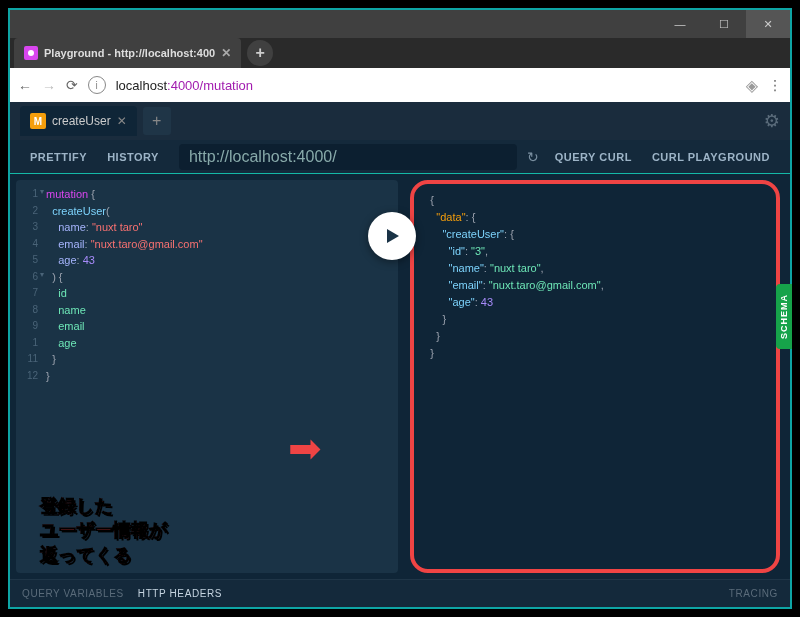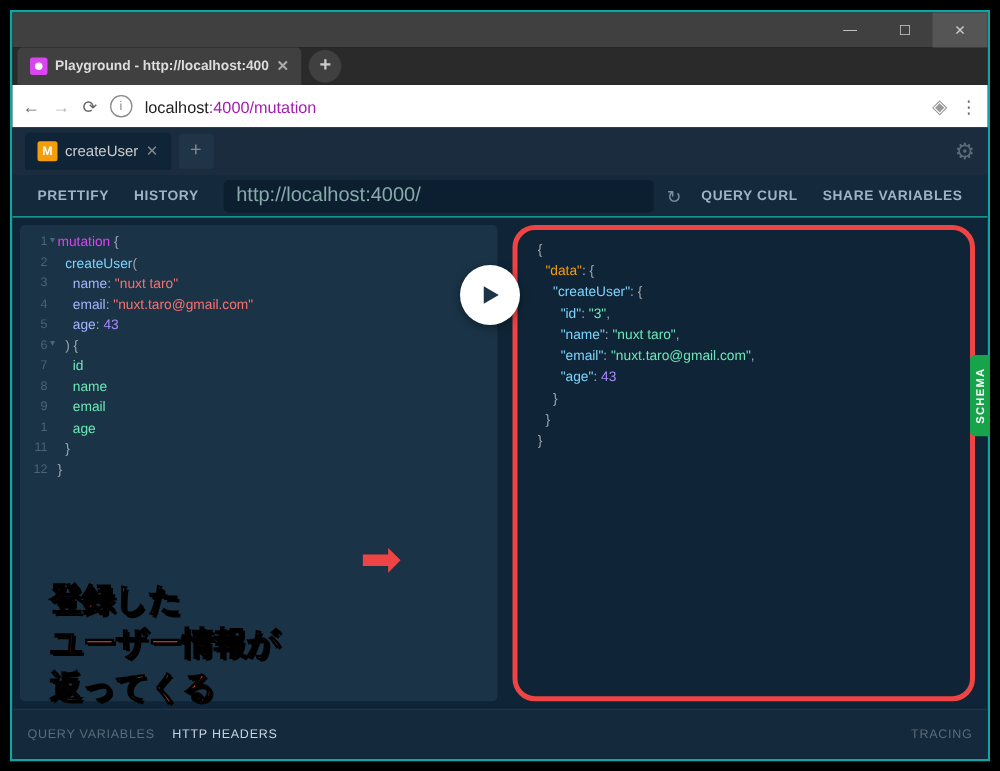--- a/index.html
+++ b/index.html
@@ -49,25 +49,25 @@
 .play { position:absolute; top:38px; left:49%; transform:translateX(-50%); width:48px; height:48px; background:#fff; border-radius:50%; display:flex; align-items:center; justify-content:center; z-index:5; box-shadow:0 2px 8px rgba(0,0,0,0.4); }
 .play svg { fill:#1a3346; }
 .result { flex:1; margin:6px 10px 6px 6px; padding:8px 16px; font-family:"SF Mono",Monaco,Consolas,monospace; font-size:11px; line-height:1.55; border:4px solid #ef4444; border-radius:18px; }
 .result .code { white-space:pre; }
 .rkey { color:#7dd3fc; }
 .rkeyd { color:#f59e0b; }
 .rstr { color:#6ee7b7; }
 .rnum { color:#a78bfa; }
 .rbrace { color:#9ca3af; }
 .schema { position:absolute; right:-2px; top:110px; background:#16a34a; color:#fff; font-size:9px; font-weight:700; padding:10px 3px; writing-mode:vertical-rl; transform:rotate(180deg); border-radius:0 4px 4px 0; letter-spacing:1px; }
-.footer { height:40px; background:#14293b; border-top:1px solid #1f3547; display:flex; align-items:center; padding:12px 12px; font-size:10px; color:#5a6b7a; letter-spacing:0.6px; }
+.footer { height:28px; background:#14293b; border-top:1px solid #1f3547; display:flex; align-items:center; padding:12px 12px; font-size:10px; color:#5a6b7a; letter-spacing:0.6px; }
 .footer .f-tabs { display:flex; gap:14px; }
 .footer .active { color:#c5d4e0; }
 .tracing { margin-left:auto; }
-.anno { position:absolute; left:30px; bottom:40px; font-size:26px; font-weight:800; line-height:1.35; color:#ef4444; -webkit-text-stroke:1px #000; text-shadow:2px 2px 0 #000; pointer-events:none;margin-top:28px; }
+.anno { position:absolute; left:30px; bottom:40px; font-size:18px; font-weight:800; line-height:1.35; color:#ef4444; -webkit-text-stroke:1px #000; text-shadow:2px 2px 0 #000; pointer-events:none;margin-top:28px; }
 .arrow { position:absolute; left:278px; bottom:136px; color:#ef4444; font-size:40px; pointer-events:none; }
 .fold { color:#4a6478; font-size:8px; margin-left:-6px; margin-right:2px; }
 </style>
 </head>
 <body>
 
 <div class="outer">
   <div class="titlebar">
     <div class="tbtn">—</div>
     <div class="tbtn">☐</div>
@@ -109,21 +109,21 @@
       <div class="atab-plus">+</div>
       <span class="gear">⚙</span>
     </div>
 
     <div class="toolbar">
       <span class="tool-btn">PRETTIFY</span>
       <span class="tool-btn">HISTORY</span>
       <div class="endpoint">http://localhost:4000/</div>
       <span class="reload">↻</span>
       <span class="tool-btn">QUERY CURL</span>
-      <span class="tool-btn">SHARE VARIABLES</span>
+      <span class="tool-btn">CURL PLAYGROUND</span>
     </div>
 
     <div class="main">
       <div class="editor">
         <div class="line">
             <span class="gutter">1</span>
             <span class="fold">▾</span>
             <span class="code"><span class="kw">mutation</span> <span class="brace">{</span></span>
           </div>
         <div class="line">

